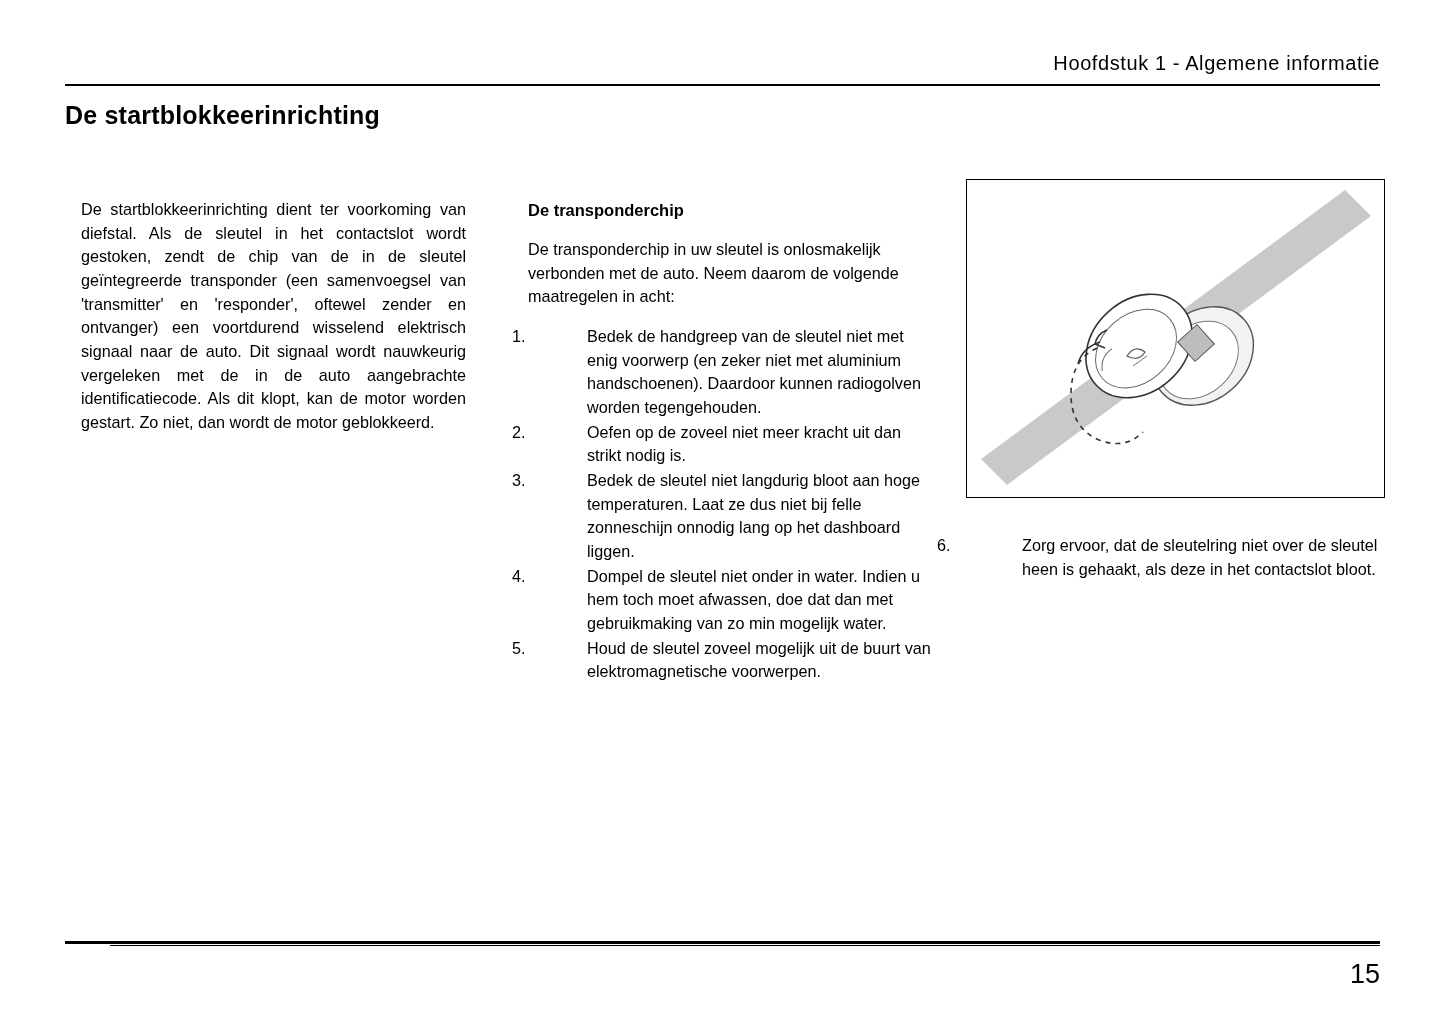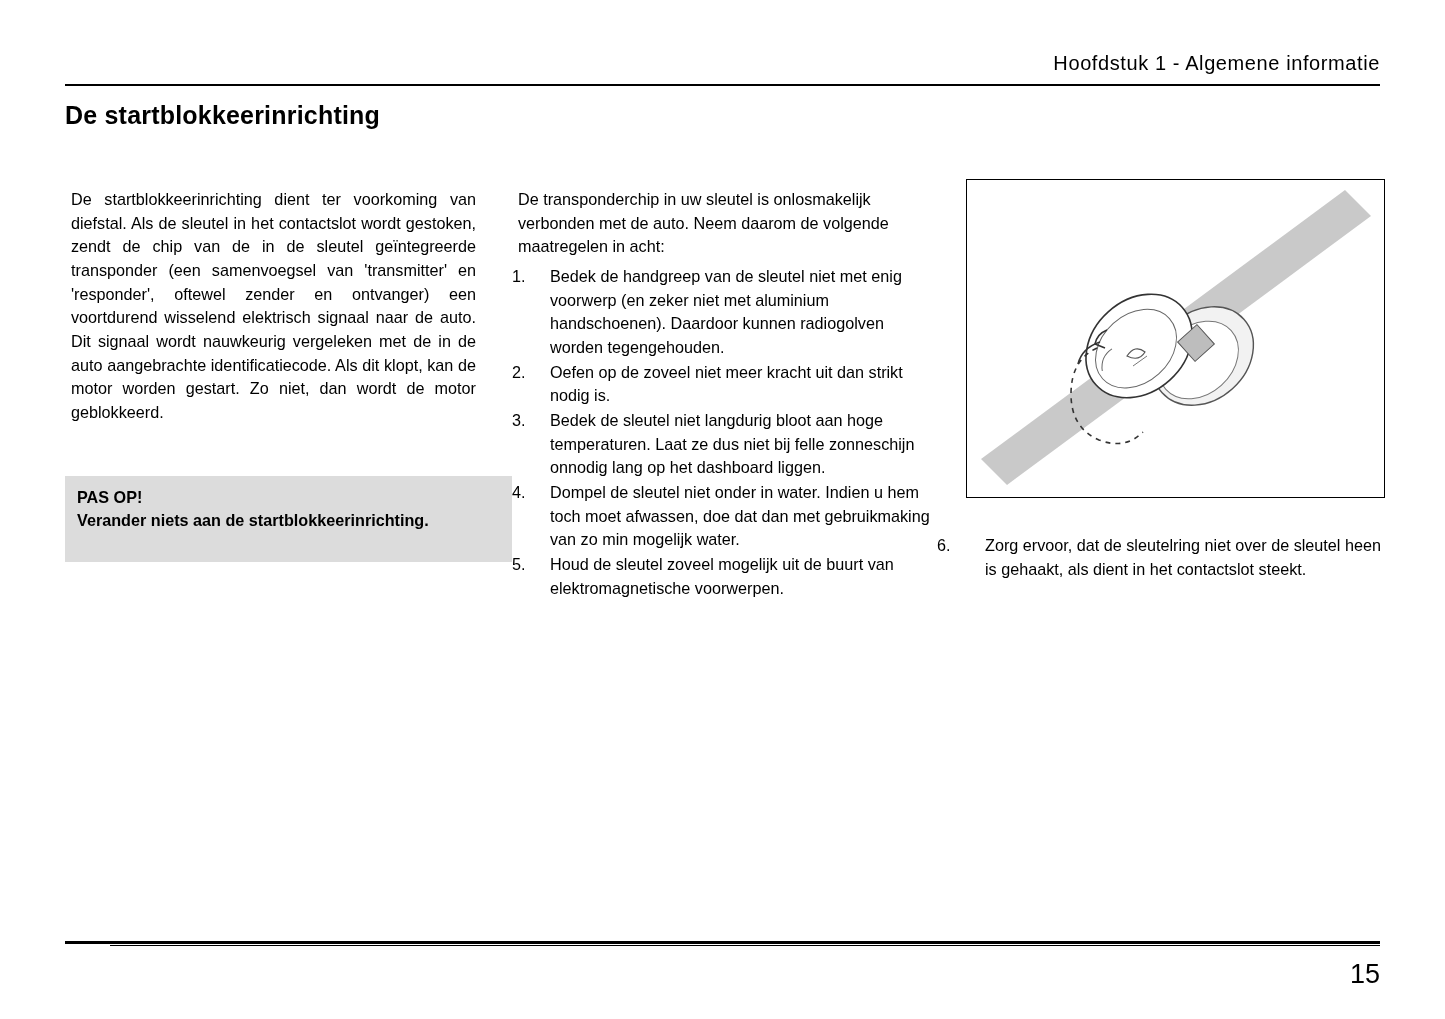--- a/index.html
+++ b/index.html
@@ -57,21 +57,21 @@
     text-align: right;
   }
 
   
   .col {
     position: absolute;
     font-size: 16.2px;
     line-height: 1.46;
   }
   .col p {
-    margin: 6px;
+    margin: 16px;
   }
 
   .col-1 {
     top: 182px;
     left: 65px;
     width: 417px;
     text-align: justify;
     text-justify: inter-word;
   }
 
@@ -120,20 +120,21 @@
     display: flex;
     align-items: flex-start;
     margin-top: 1px;
   }
   .num-item .num {
     flex: 0 0 38px;
     text-align: left;
   }
   .num-item .txt {
     flex: 1 1 auto;
+    margin-left: 37px;
   }
   .col-3 .num-item .num {
     flex: 0 0 48px;
   }
 
   
   .figure {
     position: absolute;
     top: 179px;
     left: 966px;
@@ -178,28 +179,23 @@
     <div class="header-title">Hoofdstuk 1 - Algemene informatie</div>
     <div class="header-rule"></div>
   </div>
 
   <div class="doc-title">De startblokkeerinrichting</div>
 
   <div class="col col-1">
     <p>De startblokkeerinrichting dient ter voorkoming van diefstal. Als de sleutel in het contactslot wordt gestoken, zendt de chip van de in de sleutel geïntegreerde transponder (een samenvoegsel van 'transmitter' en 'responder', oftewel zender en ontvanger) een voortdurend wisselend elektrisch signaal naar de auto. Dit signaal wordt nauwkeurig vergeleken met de in de auto aangebrachte identificatiecode. Als dit klopt, kan de motor worden gestart. Zo niet, dan wordt de motor geblokkeerd.</p>
   </div>
 
-  <div class="warning-box">
-    <div class="warning-inner">
-      <div>PAS OP!</div>
-      <div>Verander niets aan de startblokkeerinrichting.</div>
-    </div>
-  </div>
 
   <div class="col col-2">
+    <p class="sub-head">De transponderchip</p>
     <p>De transponderchip in uw sleutel is onlosmakelijk verbonden met de auto. Neem daarom de volgende maatregelen in acht:</p>
     <ul class="num-list">
       <li class="num-item">
         <span class="num">1.</span>
         <span class="txt">Bedek de handgreep van de sleutel niet met enig voorwerp (en zeker niet met aluminium handschoenen). Daardoor kunnen radiogolven worden tegengehouden.</span>
       </li>
       <li class="num-item">
         <span class="num">2.</span>
         <span class="txt">Oefen op de zoveel niet meer kracht uit dan strikt nodig is.</span>
       </li>
@@ -242,21 +238,21 @@
       <path d="M 130 168 q -26 12 -26 46 q 0 34 28 46 q 26 10 44 -8" fill="none" stroke="#333" stroke-width="1.6" stroke-dasharray="5 5"></path>
       <path d="M 133 162 q -18 6 -22 22" fill="none" stroke="#333" stroke-width="1.6"></path>
       <path d="M 140 150 q -10 4 -12 14 l 10 4" fill="none" stroke="#333" stroke-width="1.6"></path>
     </svg>
   </div>
 
   <div class="col col-3">
     <ul class="num-list">
       <li class="num-item">
         <span class="num">6.</span>
-        <span class="txt">Zorg ervoor, dat de sleutelring niet over de sleutel heen is gehaakt, als dient in het contactslot steekt.</span>
+        <span class="txt">Zorg ervoor, dat de sleutelring niet over de sleutel heen is gehaakt, als deze in het contactslot bloot.</span>
       </li>
     </ul>
   </div>
 
   <div class="footer-rule-thick"></div>
   <div class="footer-rule-thin"></div>
   <div class="page-number">15</div>
 
 </div>
 

